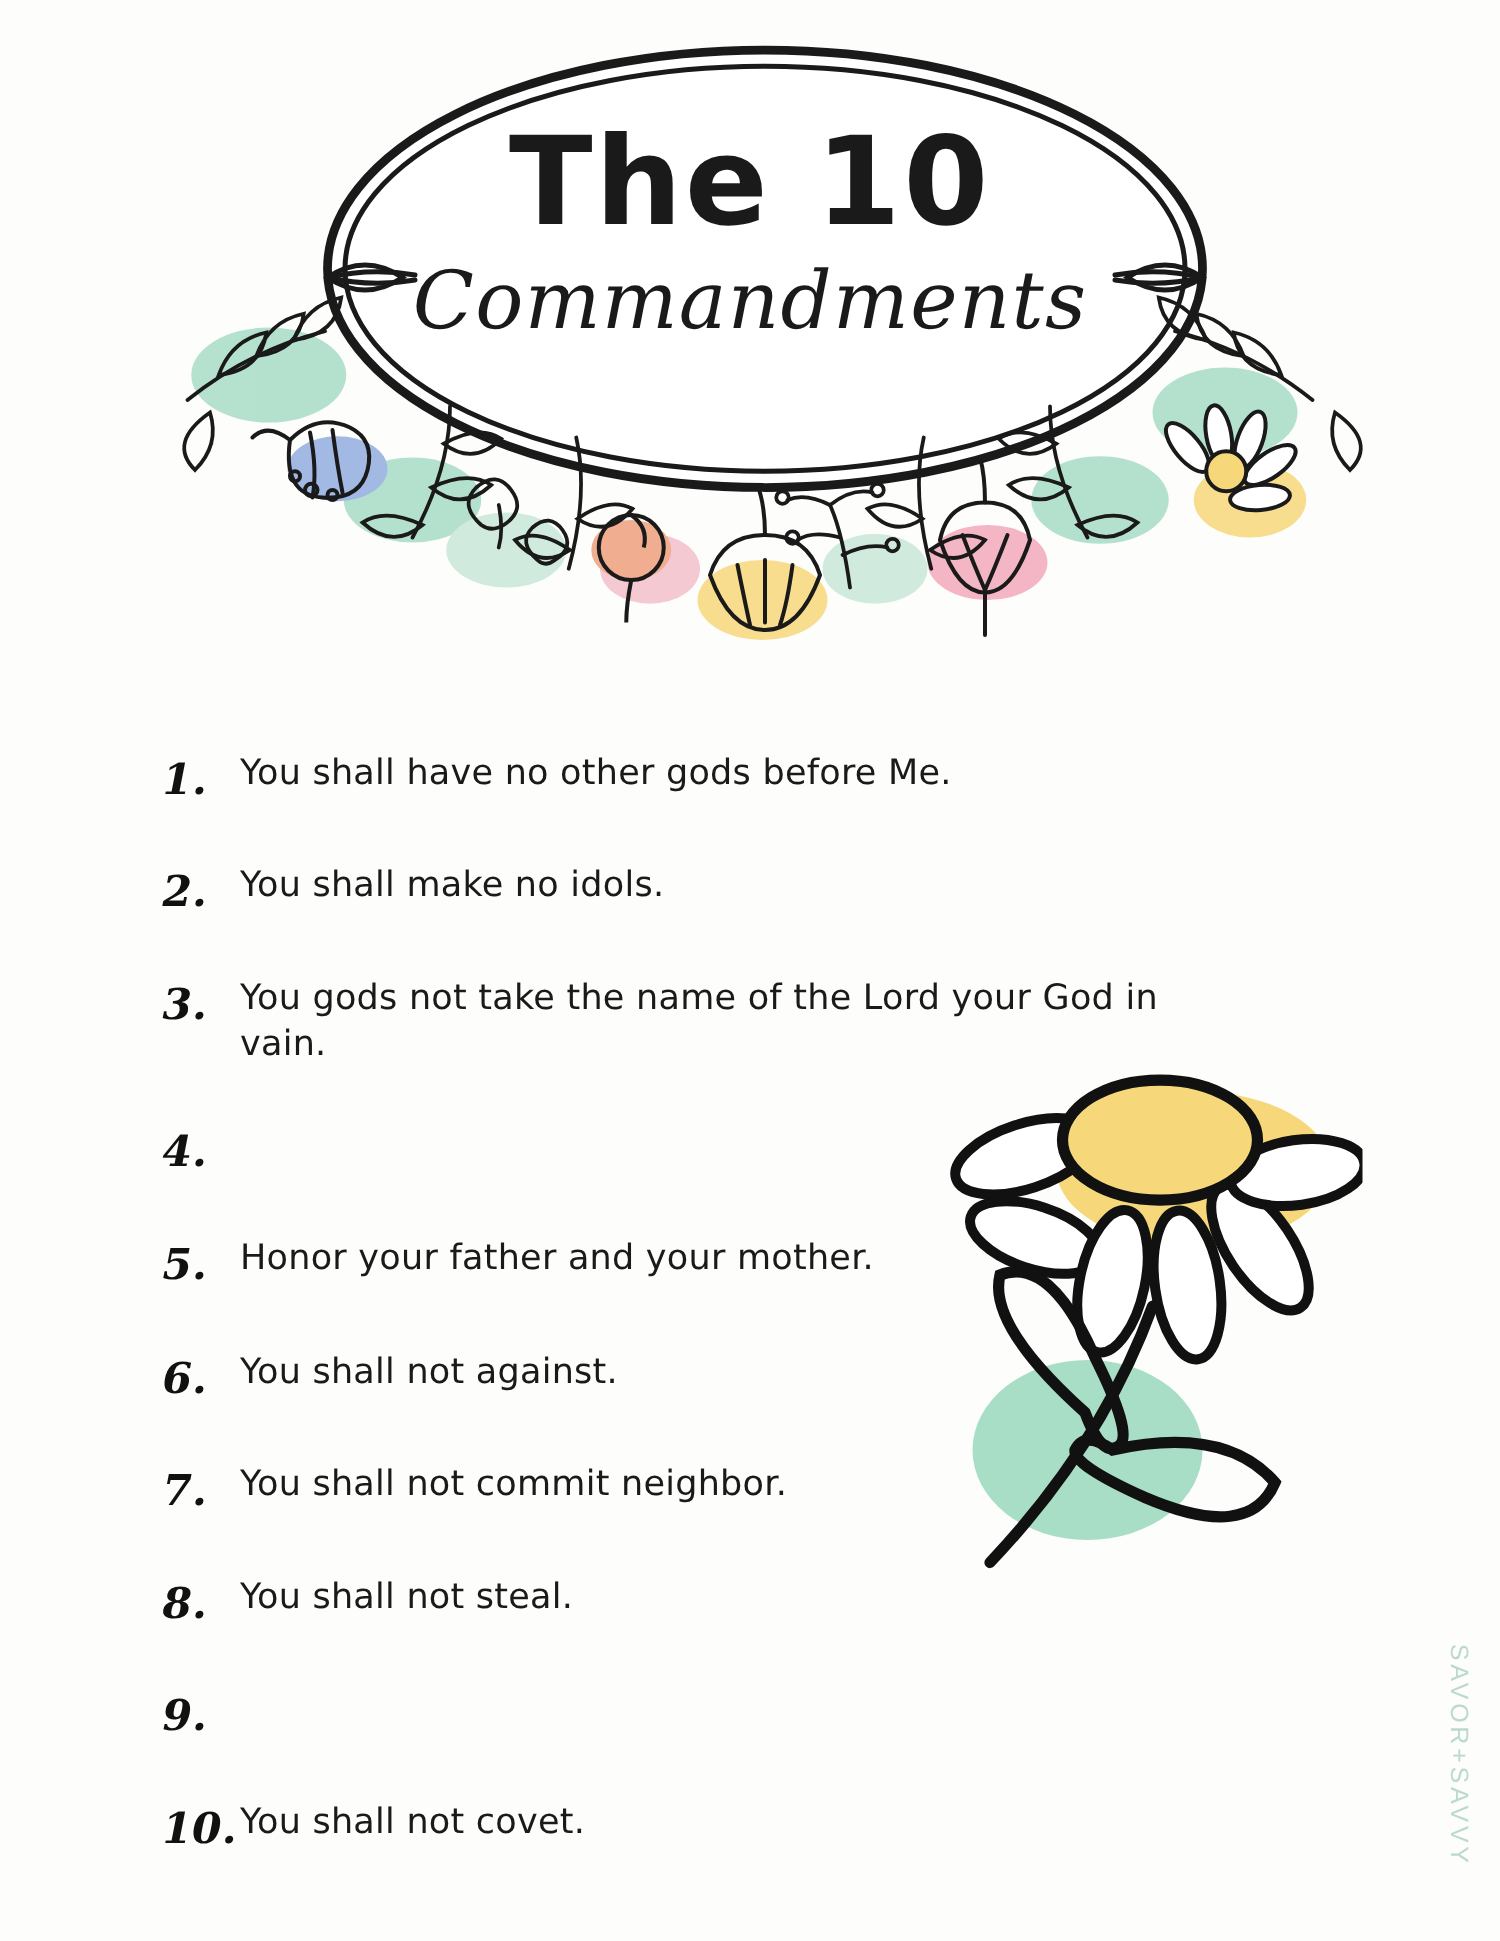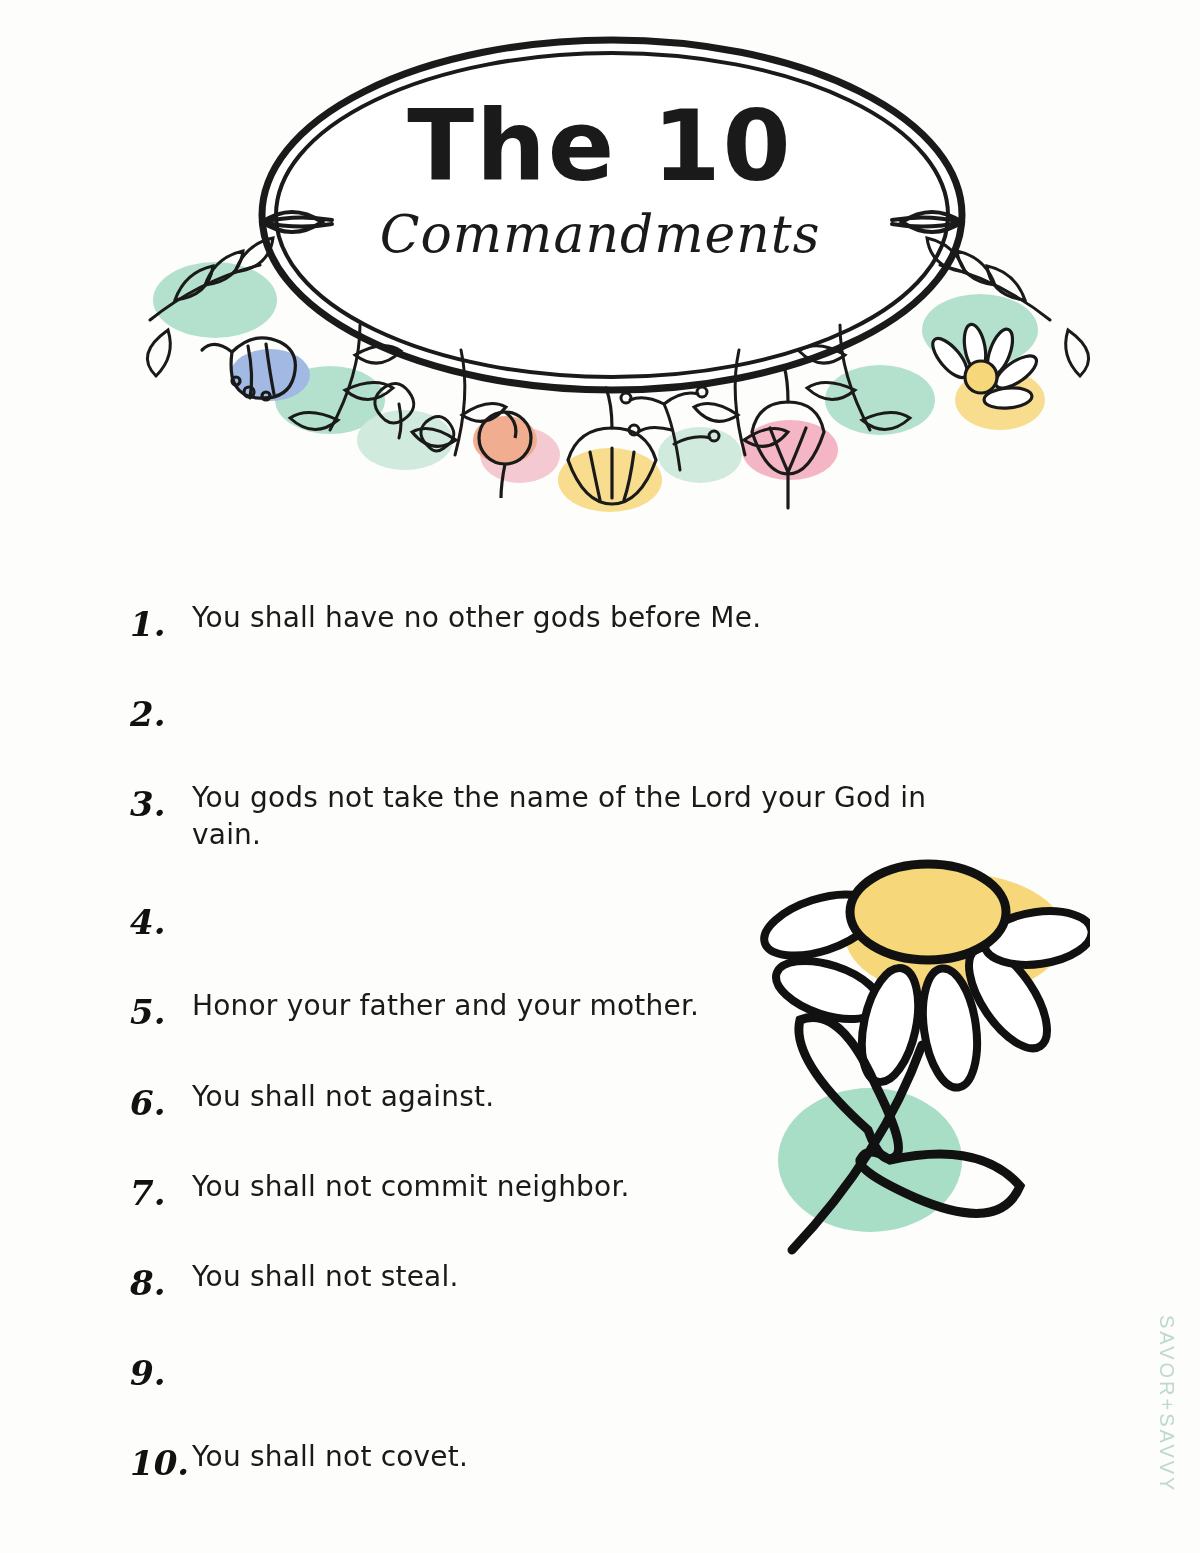--- a/index.html
+++ b/index.html
@@ -40,21 +40,21 @@
     font-family: "DejaVu Sans", sans-serif;
     font-size: 98px;
     font-weight: 700;
     color: #1a1a1a;
     letter-spacing: 2px;
     line-height: 1.05;
   }
   .title-line2 {
     font-family: "DejaVu Serif", serif;
     font-style: italic;
-    font-size: 52px;
+    font-size: 64px;
     color: #1a1a1a;
     letter-spacing: 1px;
     margin-top: 6px;
   }
 
   
   .list {
     position: absolute;
     top: 600px;
     left: 130px;
@@ -270,20 +270,21 @@
 
 <div class="list">
 
   <div class="list-item">
     <div class="item-num">1.</div>
     <div class="item-text">You shall have no other gods before Me.</div>
   </div>
 
   <div class="list-item">
     <div class="item-num">2.</div>
+    <div class="item-text">You shall make no idols.</div>
   </div>
 
   <div class="list-item item-wide">
     <div class="item-num">3.</div>
     <div class="item-text">You gods not take the name of the Lord your God in vain.</div>
   </div>
 
   <div class="list-item">
     <div class="item-num">4.</div>
   </div>

